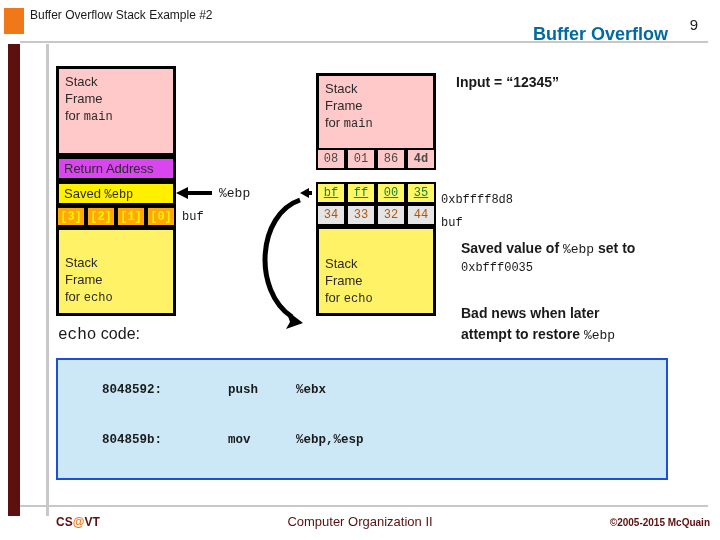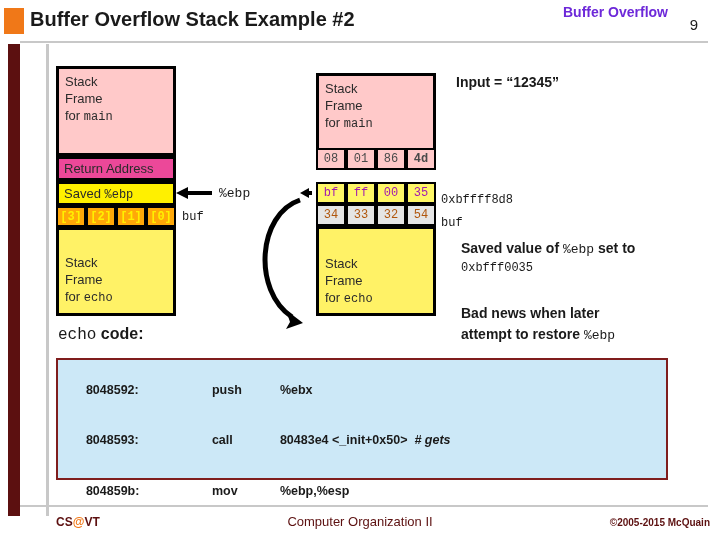--- a/index.html
+++ b/index.html
@@ -12,25 +12,25 @@
   }
 
   
   #header-bar { position:absolute; left:0; top:0; width:720px; height:42px; }
   #header-accent {
     position:absolute; left:4px; top:8px; width:20px; height:26px;
     background:#F07818;
   }
   #slide-title {
     position:absolute; left:30px; top:8px;
-    font-size:20px; color:#1a1a1a; white-space:nowrap;font-weight:bold;
+    font-size:12px; color:#1a1a1a; white-space:nowrap;
   }
   #header-topic {
-    position:absolute; right:52px; top:4px;
-    font-size:14px; font-weight:bold; color:#6d28d9; white-space:nowrap;
+    position:absolute; right:52px; top:24px;
+    font-size:18px; font-weight:bold; color:#0369a1; white-space:nowrap;
   }
   #header-number {
     position:absolute; right:22px; top:16px;
     font-size:15px; color:#1a1a1a;
   }
   #header-rule {
     position:absolute; left:20px; top:41px; width:688px; height:2px;
     background:#c8c8c8;
   }
 
@@ -40,21 +40,21 @@
     background:#5C1010;
   }
   #left-bar-light {
     position:absolute; left:46px; top:44px; width:3px; height:472px;
     background:#c8c8c8;
   }
 
   
   .frame-box { position:absolute; border:3px solid #000; }
   .frame-main { background:#FFC9C9; }
-  .frame-ret  { background:#ec4899; }
+  .frame-ret  { background:#d946ef; }
   .frame-saved{ background:#FFF000; }
   .frame-echo { background:#FFF266; }
 
   .frame-label {
     position:absolute; left:6px; top:4px;
     font-size:13px; color:#2b2b2b; line-height:17px;
   }
   .frame-label .mono {
     font-family:"Liberation Mono", monospace; font-size:12px;
   }
@@ -68,21 +68,21 @@
 
   
   .byte-row { position:absolute; display:flex; }
   .byte-cell {
     border:2px solid #000;
     font-family:"Liberation Mono", monospace;
     font-size:12px;
     display:flex; align-items:center; justify-content:center;
   }
   .bc-pink   { background:#FFC9C9; color:#4a4a4a; }
-  .bc-yellow { background:#FFF766; color:#a21caf; }
+  .bc-yellow { background:#FFF766; color:#15803d;text-decoration:underline; }
   .bc-orange { background:#e5e5e5; color:#B0560C; }
   .bc-buf    { background:#FFA808; color:#FFF000; font-weight:bold; }
 
   .plain-note {
     position:absolute;
     font-family:"Liberation Mono", monospace;
     font-size:12px; color:#1a1a1a; white-space:nowrap;
   }
 
   .bold-note {
@@ -99,27 +99,27 @@
     font-size:14px; font-weight:bold; color:#1a1a1a; white-space:nowrap;
   }
 
   #echo-code-label {
     position:absolute; left:58px; top:325px;
     font-size:16px; color:#1a1a1a; white-space:nowrap;
   }
   #echo-code-label .mono {
     font-family:"Liberation Mono", monospace; font-size:16px;
   }
-  #echo-code-label .bold { font-weight:bold;margin-top:48px; }
+  #echo-code-label .bold { font-weight:normal;margin-top:48px; }
 
   
   #code-block {
     position:absolute; left:56px; top:358px; width:612px; height:122px;
-    background:#CCE8F7; border:2px solid #7f1d1d;
-    font-family:Liberation Sans, sans-serif;
+    background:#CCE8F7; border:2px solid #1d4ed8;
+    font-family:Liberation Mono, monospace;
     font-size:12.5px; font-weight:bold;
     color:#1a1a1a;
     padding:5px 0 0 14px;
     line-height:16.8px;
   }
   .code-line { white-space:pre; }
   .code-line .addr  { display:inline-block; width:126px; }
   .code-line .op    { display:inline-block; width:68px; }
   .code-line .args  { }
   .cmt { font-style:italic; }
@@ -228,21 +228,21 @@
   <div class="byte-cell bc-yellow" style="width:30px; height:22px;">ff</div>
   <div class="byte-cell bc-yellow" style="width:30px; height:22px;">00</div>
   <div class="byte-cell bc-yellow" style="width:30px; height:22px;">35</div>
 </div>
 <div class="plain-note" style="left:441px; top:193px;">0xbffff8d8</div>
 
 <div class="byte-row" style="left:316px; top:204px;">
   <div class="byte-cell bc-orange" style="width:30px; height:22px;">34</div>
   <div class="byte-cell bc-orange" style="width:30px; height:22px;">33</div>
   <div class="byte-cell bc-orange" style="width:30px; height:22px;">32</div>
-  <div class="byte-cell bc-orange" style="width:30px; height:22px;">54</div>
+  <div class="byte-cell bc-orange" style="width:30px; height:22px;">44</div>
 </div>
 <div class="plain-note" style="left:441px; top:216px;">buf</div>
 
 <div class="frame-box frame-echo" style="left:316px; top:226px; width:120px; height:90px;">
   <div class="frame-label" style="top:26px;">
     <div>Stack</div>
     <div>Frame</div>
     <div>
       <span>for</span>
       <span class="mono">echo</span>
@@ -284,23 +284,20 @@
 <div id="echo-code-label">
   <span class="mono">echo</span>
   <span class="bold">code:</span>
 </div>
 
 <div id="code-block">
   <div class="code-line">
     <span class="addr">8048592:</span><span class="op">push</span><span class="args">%ebx</span>
   </div>
   <div class="code-line">
-    <span class="addr">8048593:</span><span class="op">call</span><span class="args">80483e4 &lt;_init+0x50&gt;</span><span>&nbsp;&nbsp;</span><span class="cmt"># gets</span>
-  </div>
-  <div class="code-line">
     <span class="addr">804859b:</span><span class="op">mov</span><span class="args">%ebp,%esp</span>
   </div>
 
 </div>
 
 <div id="footer-rule"></div>
 <div id="footer-left">
   <span>CS</span><span class="at">@</span><span>VT</span>
 </div>
 <div id="footer-center">Computer Organization II</div>

